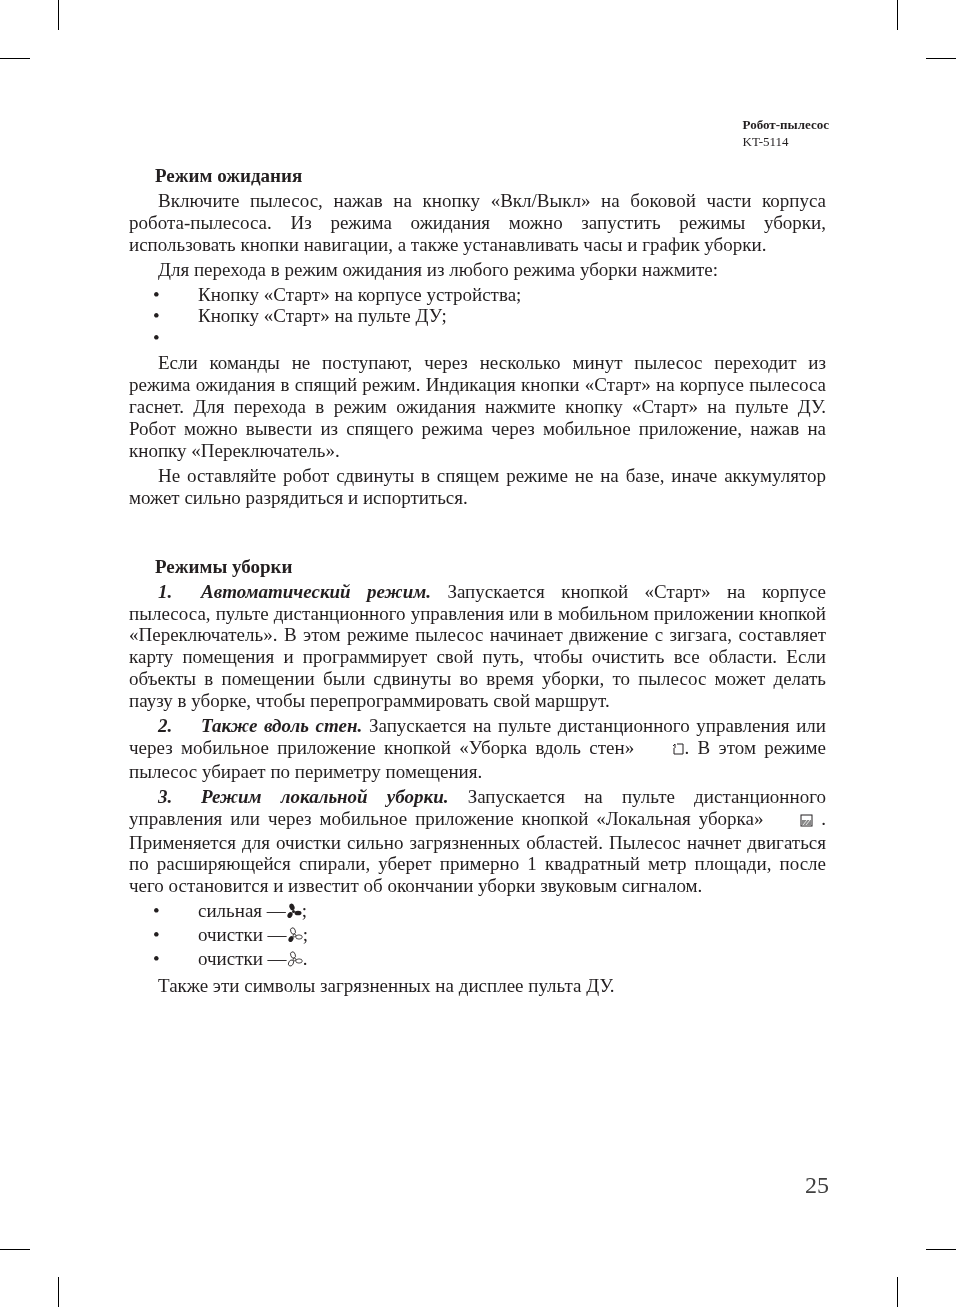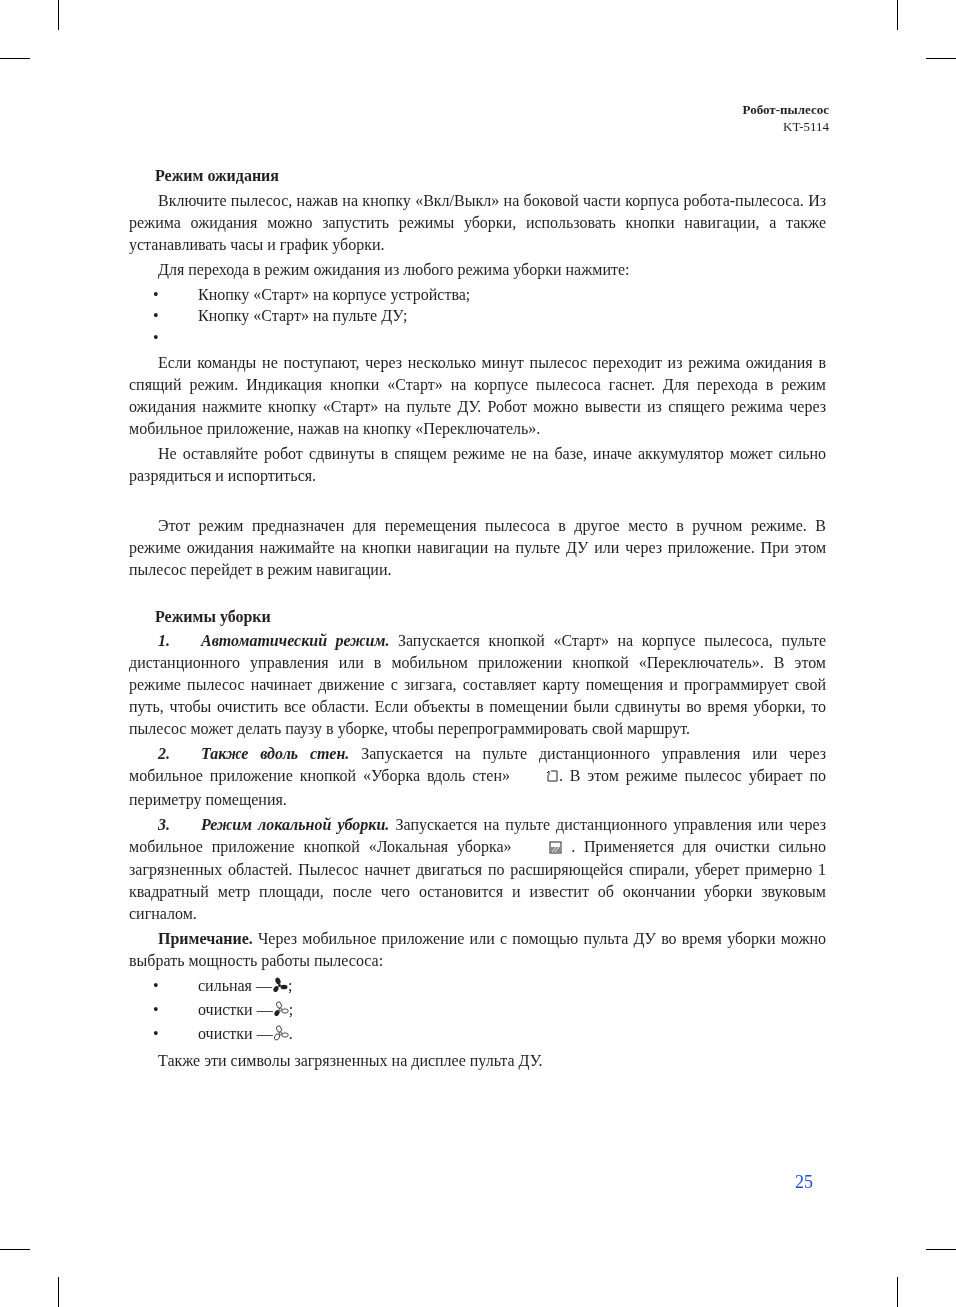--- a/index.html
+++ b/index.html
@@ -1,34 +1,34 @@
 <!DOCTYPE html>
 <html><head>
 <meta charset="utf-8">
 <style>
   html, body { margin: 0; padding: 0; background: #ffffff; }
   body { width: 956px; height: 1307px; position: relative; overflow: hidden;
          font-family: "Liberation Serif", "DejaVu Serif", serif; color: #231f20; }
   .crop { position: absolute; background: #000; }
-  .header { position: absolute; right: 127px; top: 101px; text-align: right;
+  .header { position: absolute; right: 127px; top: 116px; text-align: left;
             font-size: 13px; line-height: 17px; }
   .header .t1 { font-weight: bold; }
   .content { position: absolute; left: 126px; top: 165px; width: 703px;
-             font-size: 16px; line-height: 21.9px; text-align: justify; }
+             font-size: 19px; line-height: 21.9px; text-align: justify; }
   .h { font-weight: bold; padding-left: 29px; }
   .p { text-indent: 29px; margin: 3px; }
   .gap { height: 22px; }
   .bullets { margin: 0; padding: 0; list-style: none; }
   .bullets li { position: relative; padding-left: 72px; text-align: left; }
   .bullets li .dot { position: absolute; left: 27px; top: 0; }
   .bi { font-weight: bold; font-style: italic; }
   .num { display: inline-block; width: 43px; text-indent: 0; }
   .b { font-weight: bold; }
   .icon-inline { display: inline-block; vertical-align: -2px; }
-  .pagenum { position: absolute; right: 143px; top: 1172px; font-size: 18px; color: #1d4ed8; }
+  .pagenum { position: absolute; right: 127px; top: 1172px; font-size: 24px; color: #404040; }
 </style>
 </head>
 <body>
 
 <div class="crop" style="left:58px;top:0;width:1px;height:30px;"></div>
 <div class="crop" style="left:0;top:58px;width:30px;height:1px;"></div>
 <div class="crop" style="left:897px;top:0;width:1px;height:30px;"></div>
 <div class="crop" style="left:926px;top:58px;width:30px;height:1px;"></div>
 <div class="crop" style="left:0;top:1249px;width:30px;height:1px;"></div>
 <div class="crop" style="left:58px;top:1277px;width:1px;height:30px;"></div>
@@ -49,21 +49,20 @@
     <li><span class="dot">•</span><span>Кнопку «Старт» на корпусе устройства;</span></li>
     <li><span class="dot">•</span><span>Кнопку «Старт» на пульте ДУ;</span></li>
     <li><span class="dot">•</span></li>
   </ul>
   <div class="gap"></div>
 
   <p class="p">Если команды не поступают, через несколько минут пылесос переходит из режима ожидания в спящий режим. Индикация кнопки «Старт» на корпусе пылесоса гаснет. Для перехода в режим ожидания нажмите кнопку «Старт» на пульте ДУ. Робот можно вывести из спящего режима через мобильное приложение, нажав на кнопку «Переключатель».</p>
   <p class="p">Не оставляйте робот сдвинуты в спящем режиме не на базе, иначе аккумулятор может сильно разрядиться и испортиться.</p>
   <div class="gap"></div>
 
-  <p class="p">Этот режим предназначен для перемещения пылесоса в другое место в ручном режиме. В режиме ожидания нажимайте на кнопки навигации на пульте ДУ или через приложение. При этом пылесос перейдет в режим навигации.</p>
   <div class="gap"></div>
 
   <div class="h">Режимы уборки</div>
 
   <p class="p">
     <span class="bi num">1.</span><span class="bi">Автоматический режим.</span>
     <span>Запускается кнопкой «Старт» на корпусе пылесоса, пульте дистанционного управления или в мобильном приложении кнопкой «Переключатель». В этом режиме пылесос начинает движение с зигзага, составляет карту помещения и программирует свой путь, чтобы очистить все области. Если объекты в помещении были сдвинуты во время уборки, то пылесос может делать паузу в уборке, чтобы перепрограммировать свой маршрут.</span>
   </p>
 
   <p class="p">
@@ -82,24 +81,20 @@
     <span>Запускается на пульте дистанционного управления или через мобильное приложение кнопкой «Локальная уборка»</span>
     <span class="icon-inline">
       <svg width="13" height="13" viewBox="0 0 13 13">
           <rect x="1" y="1" width="11" height="11" fill="none" stroke="#231f20" stroke-width="1"></rect>
           <rect x="2" y="6" width="9" height="5" fill="#888"></rect>
           <path d="M3 11 L7 6 M6 11 L10 6" stroke="#fff" stroke-width="0.8"></path>
         </svg>
     </span><span> . Применяется для очистки сильно загрязненных областей. Пылесос начнет двигаться по расширяющейся спирали, уберет примерно 1 квадратный метр площади, после чего остановится и известит об окончании уборки звуковым сигналом.</span>
   </p>
 
-  <p class="p">
-    <span class="b">Примечание.</span>
-    <span>Через мобильное приложение или с помощью пульта ДУ во время уборки можно выбрать мощность работы пылесоса:</span>
-  </p>
 
   <ul class="bullets">
     <li><span class="dot">•</span><span>сильная —</span><span class="icon-inline"><svg width="16" height="16" viewBox="0 0 16 16">
             <ellipse cx="6" cy="4" rx="2.5" ry="3.5" fill="#231f20" transform="rotate(-20 6 4)"></ellipse>
             <ellipse cx="12" cy="10" rx="3.5" ry="2.3" fill="#231f20"></ellipse>
             <ellipse cx="4" cy="12" rx="2.3" ry="3.2" fill="#231f20" transform="rotate(30 4 12)"></ellipse>
             <circle cx="7.5" cy="8.5" r="1.5" fill="#231f20"></circle>
           </svg></span><span>;</span></li>
     <li><span class="dot">•</span><span>очистки —</span><span class="icon-inline"><svg width="16" height="16" viewBox="0 0 16 16">
             <ellipse cx="6" cy="4" rx="2.3" ry="3.3" fill="none" stroke="#231f20" stroke-width="0.8" transform="rotate(-20 6 4)"></ellipse>

